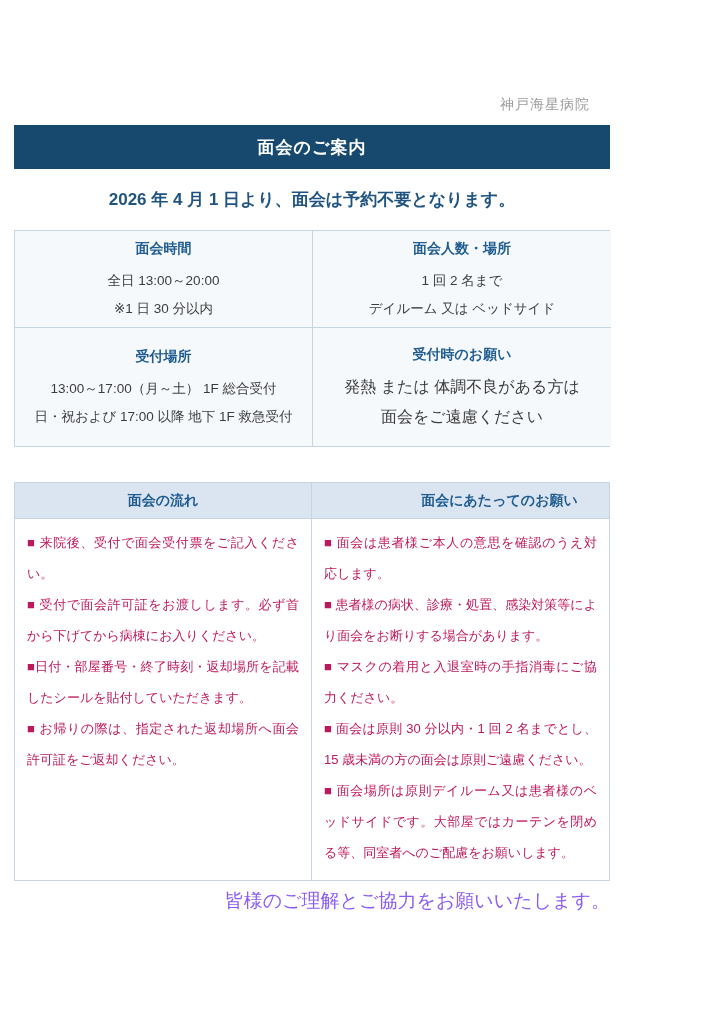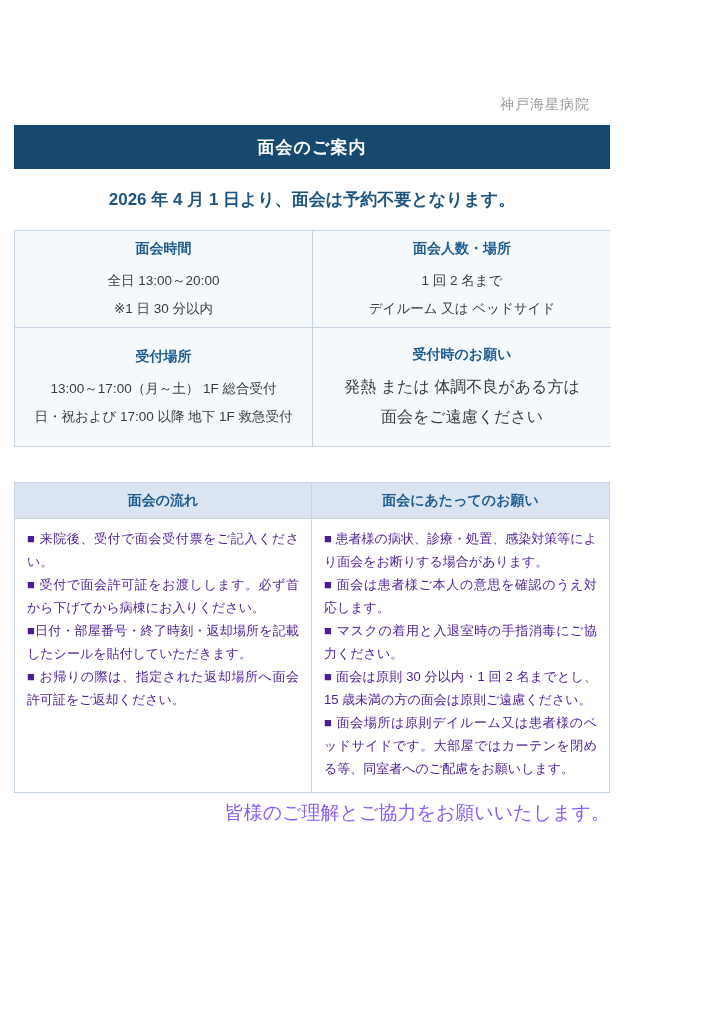--- a/index.html
+++ b/index.html
@@ -88,20 +88,21 @@
   
   .detail-table {
     margin-top: 35px;
     border: 1px solid #c7d5e2;
   }
   .detail-header-row {
     display: grid;
     grid-template-columns: 297px 297px;
     background: #dbe5f1;
     border-bottom: 1px solid #c7d5e2;
+    gap: 39px;
   }
   .detail-header {
     height: 35px;
     display: flex;
     align-items: center;
     justify-content: center;
     color: #1f5c8f;
     font-size: 14px;
     font-weight: bold;
     border-right: 1px solid #c7d5e2;
@@ -112,22 +113,22 @@
     grid-template-columns: 297px 297px;
     background: #ffffff;
   }
   .detail-col {
     padding: 8px 12px 12px 12px;
     border-right: 1px solid #c7d5e2;
   }
   .detail-col:last-child { border-right: none; }
   .detail-item {
     font-size: 13px;
-    line-height: 23px;
-    color: #4c1d95;
+    line-height: 31px;
+    color: #be185d;
     text-align: justify;
   }
   .footer-note {
     margin-top: 7px;
     text-align: right;
     font-size: 19px;
     color: #8b5cf6;
   }
 </style>
 </head>
@@ -183,22 +184,22 @@
       <div class="detail-body">
 
         <div class="detail-col">
           <p class="detail-item">■ 来院後、受付で面会受付票をご記入ください。</p>
           <p class="detail-item">■ 受付で面会許可証をお渡しします。必ず首から下げてから病棟にお入りください。</p>
           <p class="detail-item">■日付・部屋番号・終了時刻・返却場所を記載したシールを貼付していただきます。</p>
           <p class="detail-item">■ お帰りの際は、指定された返却場所へ面会許可証をご返却ください。</p>
         </div>
 
         <div class="detail-col">
+          <p class="detail-item">■ 面会は患者様ご本人の意思を確認のうえ対応します。</p>
           <p class="detail-item">■ 患者様の病状、診療・処置、感染対策等により面会をお断りする場合があります。</p>
-          <p class="detail-item">■ 面会は患者様ご本人の意思を確認のうえ対応します。</p>
           <p class="detail-item">■ マスクの着用と入退室時の手指消毒にご協力ください。</p>
           <p class="detail-item">■ 面会は原則 30 分以内・1 回 2 名までとし、15 歳未満の方の面会は原則ご遠慮ください。</p>
           <p class="detail-item">■ 面会場所は原則デイルーム又は患者様のベッドサイドです。大部屋ではカーテンを閉める等、同室者へのご配慮をお願いします。</p>
         </div>
 
       </div>
 
     </div>
 
     <div class="footer-note">皆様のご理解とご協力をお願いいたします。</div>

